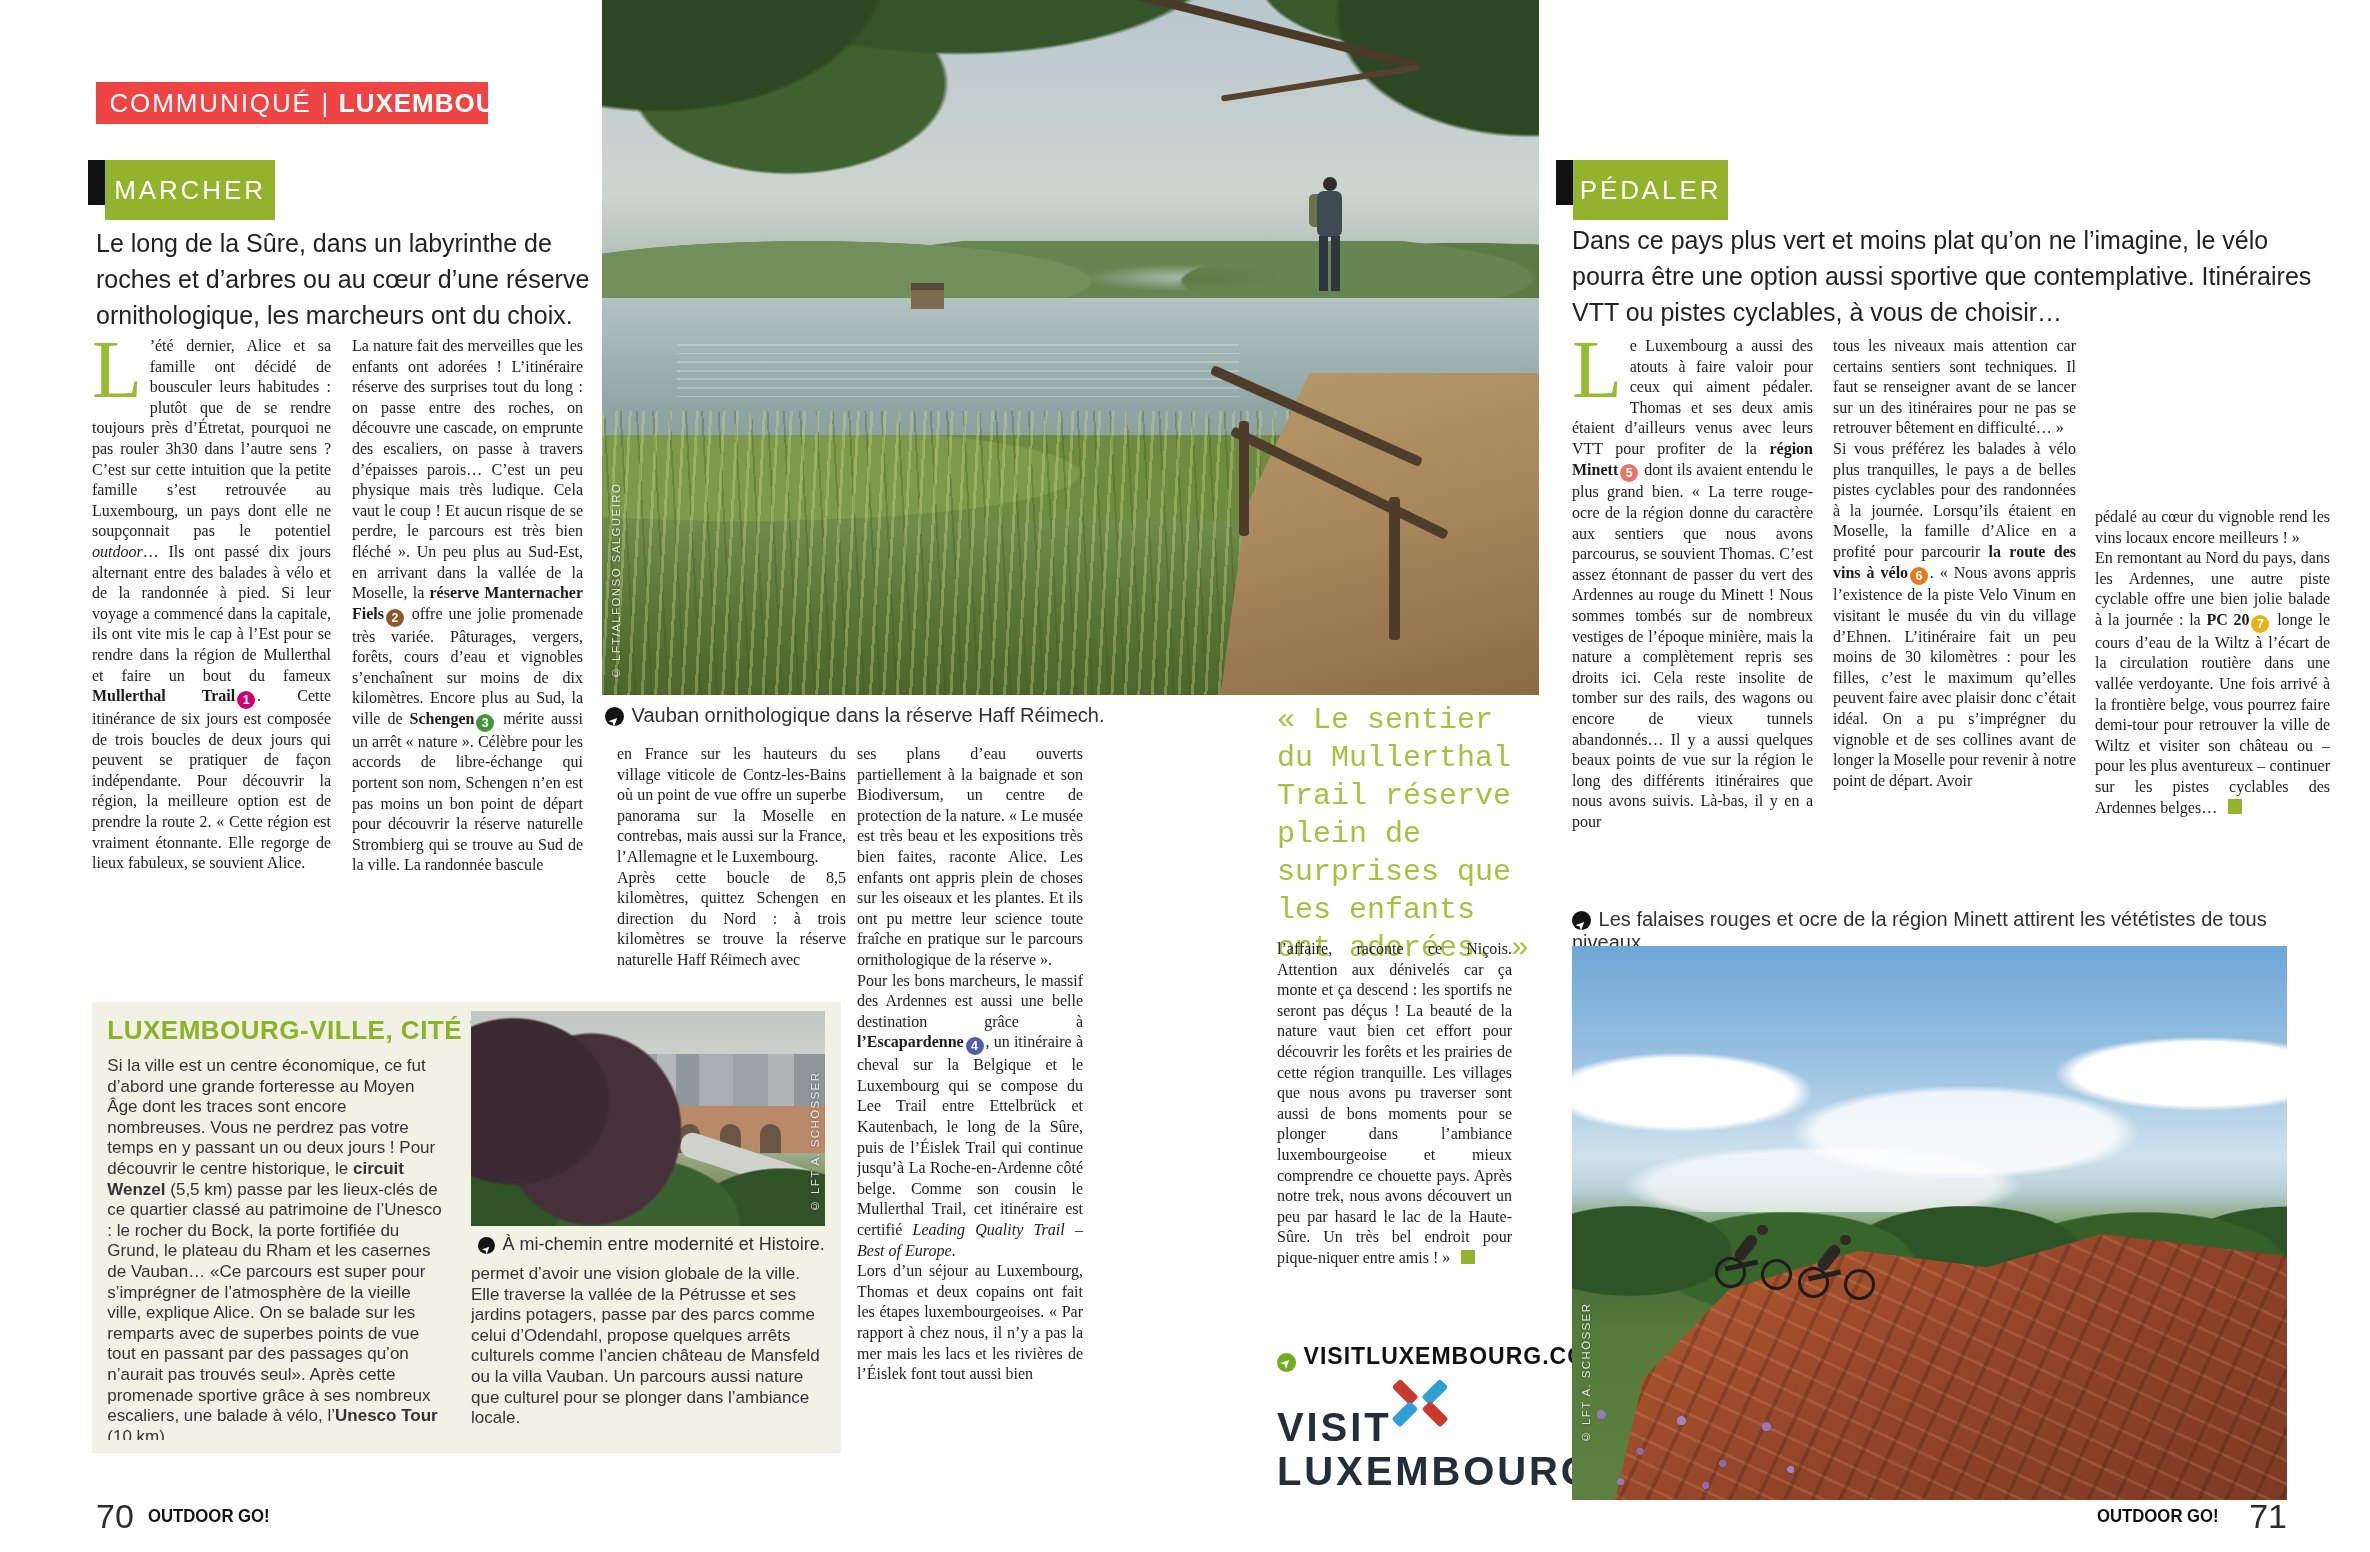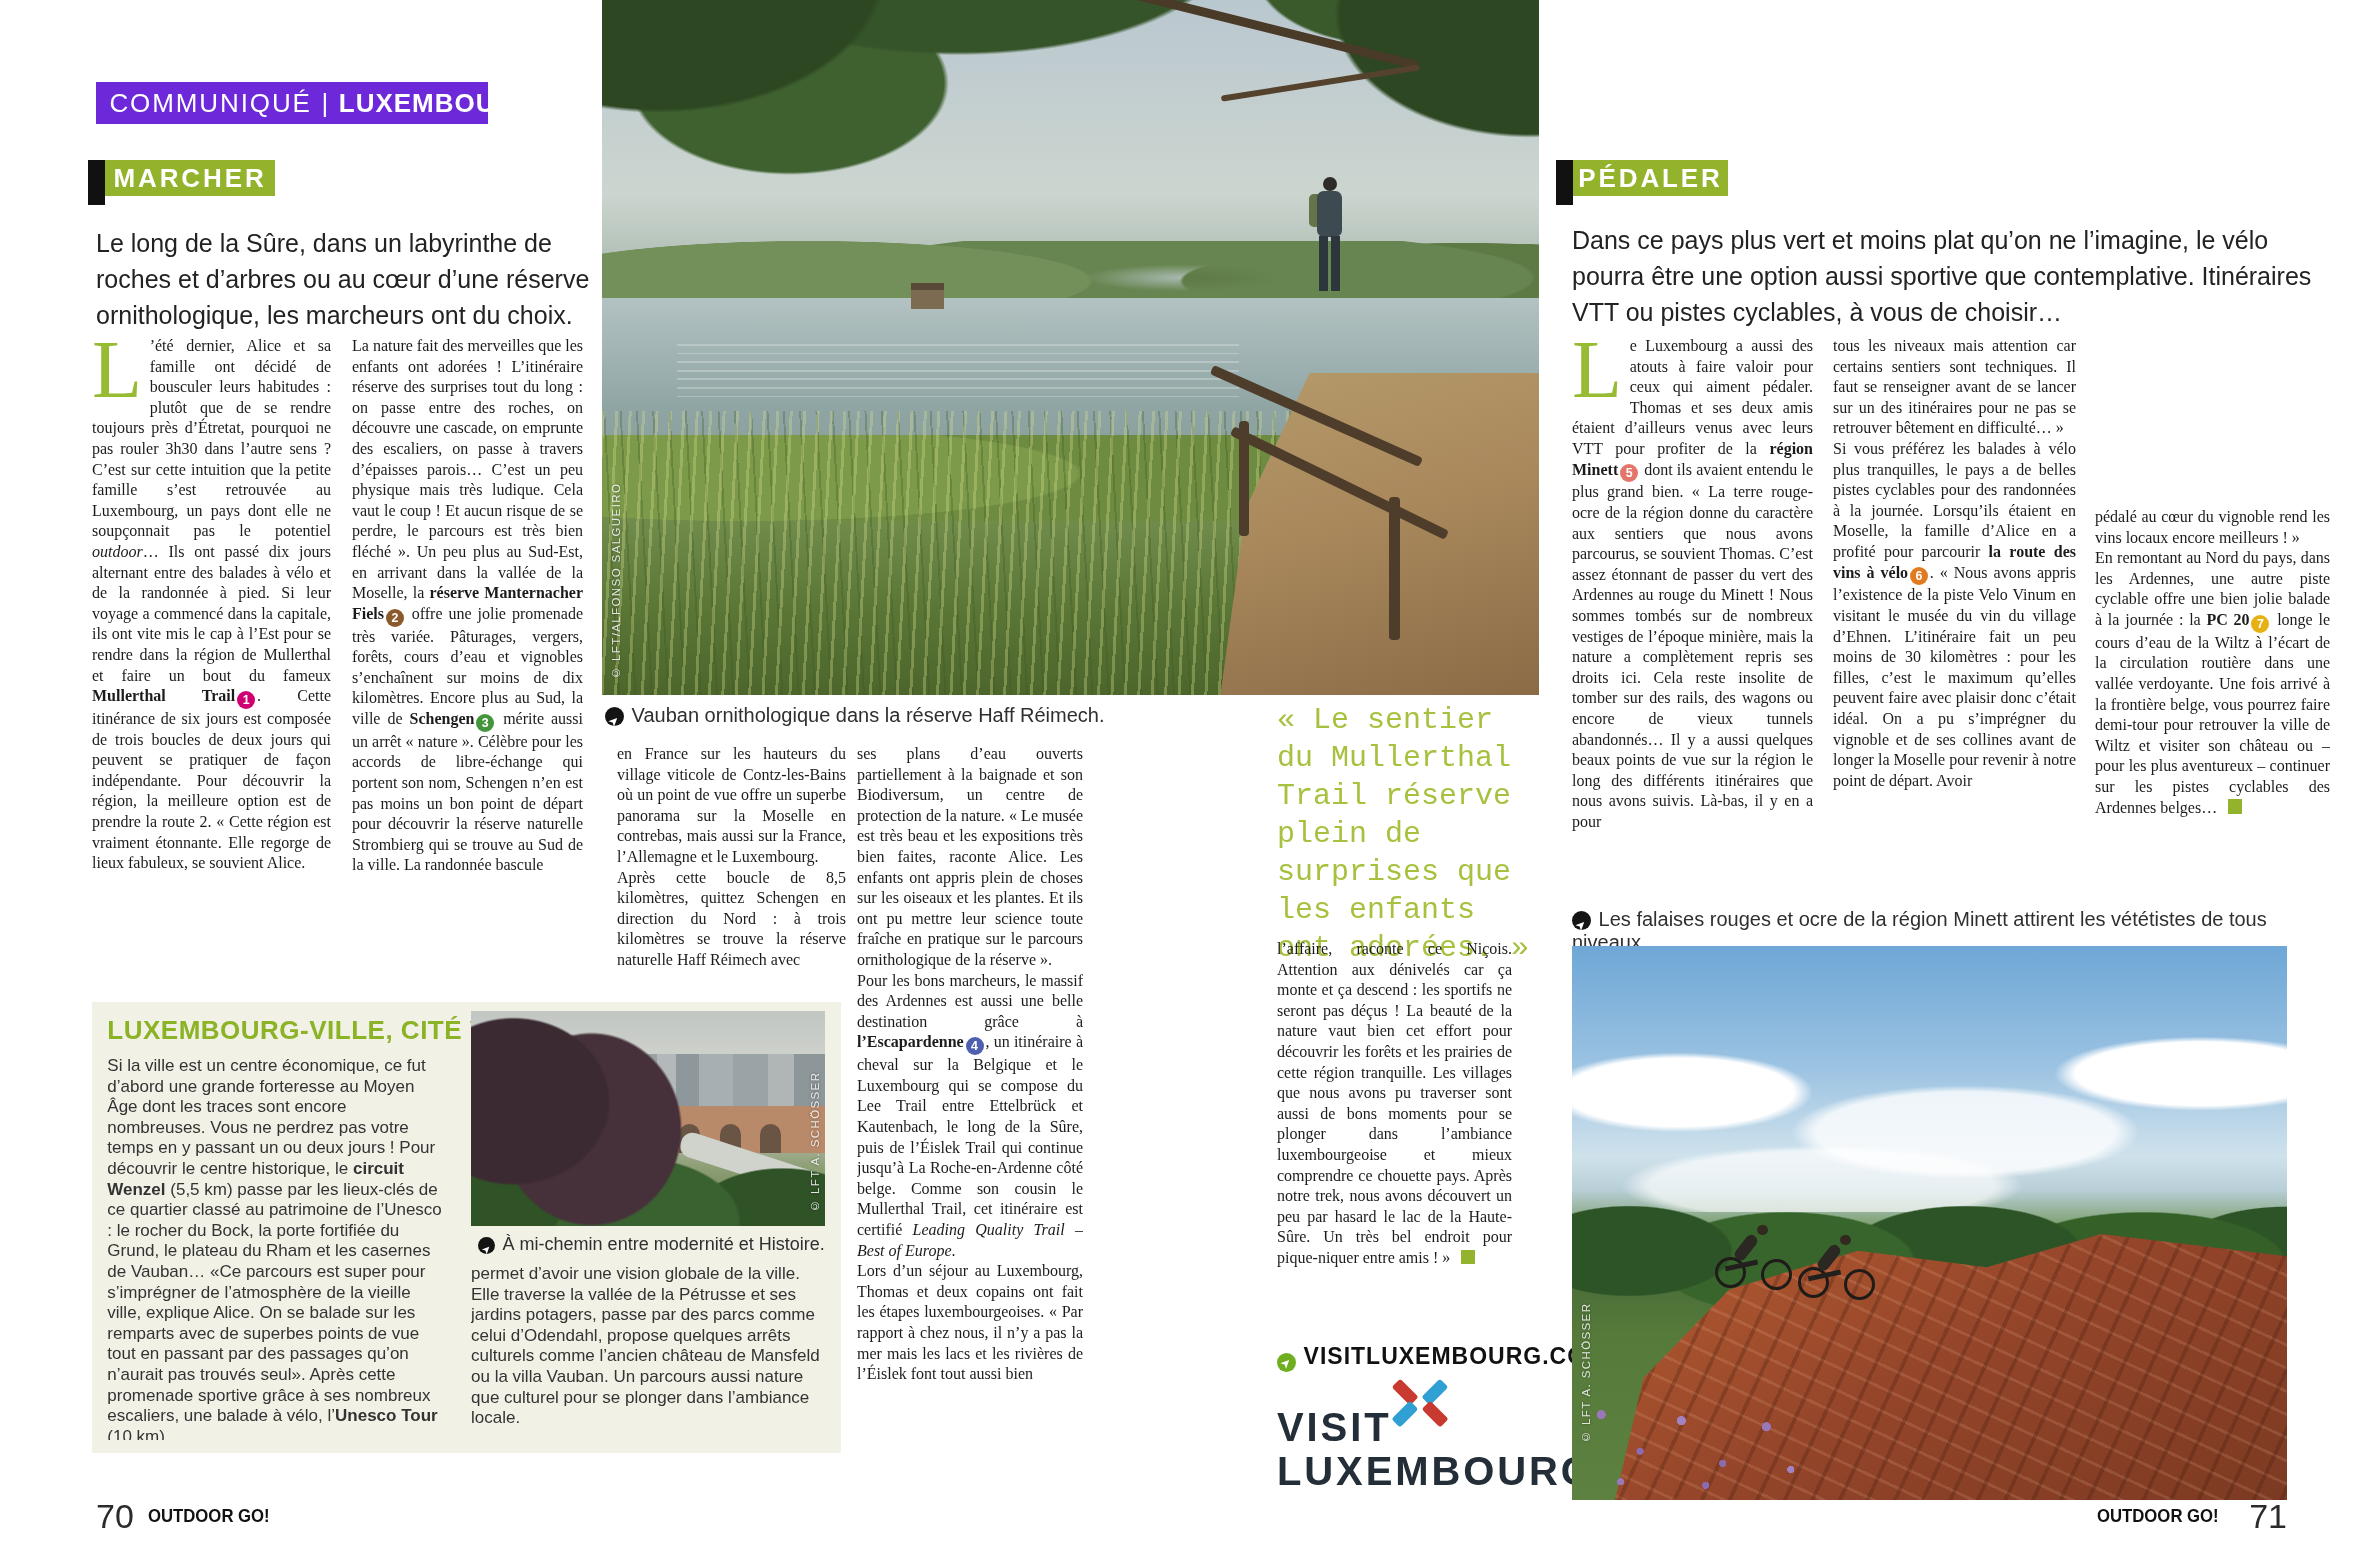--- a/index.html
+++ b/index.html
@@ -1,24 +1,24 @@
 <!DOCTYPE html>
 <html lang="fr"><head>
 <meta charset="utf-8">
 <style>
   html,body{margin:0;padding:0;background:#fff;}
   #canvas{position:relative;width:2371px;height:1552px;background:#fff;overflow:hidden;font-family:"Liberation Sans",sans-serif;}
   .abs{position:absolute;}
   
-  .kicker{left:96px;top:82px;width:392px;height:42px;background:#6d28d9;color:#fff;display:flex;align-items:center;padding-left:13.4px;box-sizing:border-box;font-size:26px;letter-spacing:1px;}
+  .kicker{left:96px;top:82px;width:392px;height:42px;background:#ef4444;color:#fff;display:flex;align-items:center;padding-left:13.4px;box-sizing:border-box;font-size:26px;letter-spacing:1px;}
   .kicker .lt{font-weight:400;letter-spacing:1.9px;}
   .kicker .sep{margin:0 9.6px;font-weight:300;}
   .kicker .bd{font-weight:700;}
   .sec-tab{width:17px;height:45px;background:#111;}
-  .sec-box{height:36px;background:#94b32c;color:#fff;font-weight:700;font-size:26px;letter-spacing:2.9px;display:flex;align-items:center;justify-content:center;}
+  .sec-box{height:60px;background:#94b32c;color:#fff;font-weight:400;font-size:26px;letter-spacing:2.9px;display:flex;align-items:center;justify-content:center;}
   
   .intro{font-size:25px;line-height:36px;color:#222;}
   
   .scol{font-family:"Liberation Serif",serif;font-size:16px;line-height:20.6px;color:#1b1b1b;text-align:justify;overflow:hidden;hyphens:auto;}
   .scol .bold{font-weight:700;}
   .scol .ital{font-style:italic;}
   .dropcap{float:left;font-family:"Liberation Serif",serif;color:#97bb33;font-size:82px;line-height:59px;padding-right:7.6px;padding-top:3.8px;}
   .badge{display:inline-block;width:18px;height:18px;border-radius:50%;color:#fff;font-family:"Liberation Sans",sans-serif;font-size:12.4px;font-weight:700;line-height:18px;text-align:center;vertical-align:-2.9px;margin:0 1.9px;}
   .endsq{display:inline-block;width:14.3px;height:14.3px;background:#94b32c;margin-left:6.7px;vertical-align:-1px;}
   

